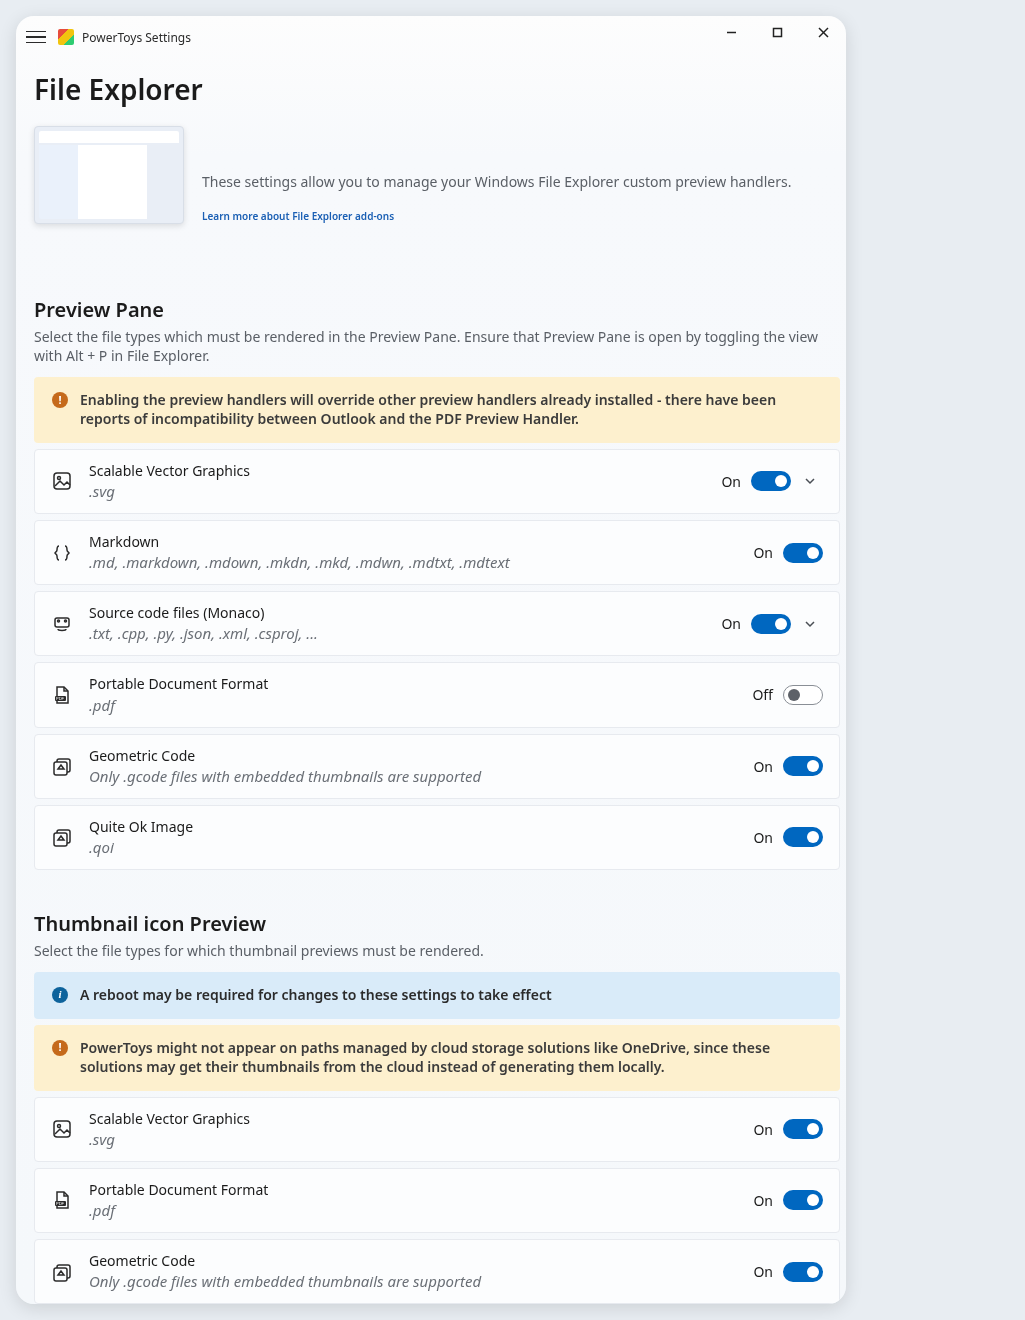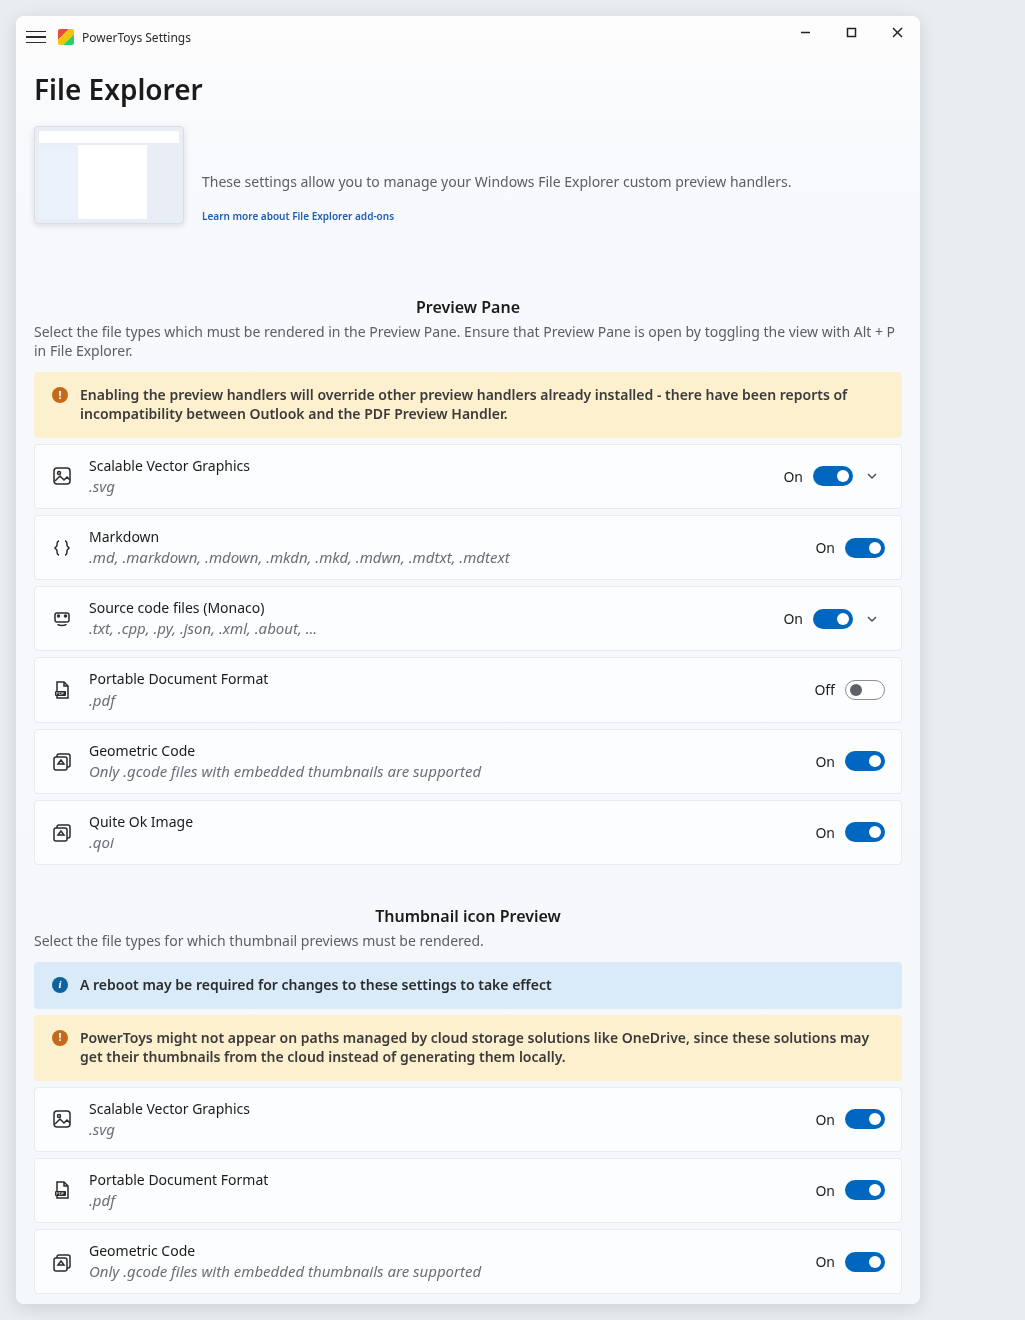--- a/index.html
+++ b/index.html
@@ -5,24 +5,24 @@
   * { box-sizing: border-box; }
   body {
     margin: 0;
     padding: 16px;
     background: #e8edf2;
     font-family: "Segoe UI", system-ui, -apple-system, sans-serif;
     font-size: 14px;
     color: #1b1b1b;
   }
   .window {
-    width: 904px;
+    width: 830px;
     height: 1288px;
     background: linear-gradient(#fdfdfd, #f7f9fc 140px, #f5f8fb);
-    border-radius: 8px;
+    border-radius: 18px;
     box-shadow: 0 4px 18px rgba(0,0,0,0.12);
     overflow: hidden;
     position: relative;
   }
   .titlebar {
     height: 42px;
     display: flex;
     align-items: center;
     padding-left: 10px;
   }
@@ -35,21 +35,21 @@
   .burger div { height: 1.4px; background: #2b2b2b; }
   .app-icon {
     width: 16px; height: 16px;
     background: linear-gradient(135deg,#e74c3c 0 33%,#f1c40f 33% 66%,#2ecc71 66% 100%);
     border-radius: 2px;
     margin-right: 8px;
   }
   .title-text { font-size: 12px; color: #2b2b2b; }
   .winbtns { position: absolute; right: 0; top: 0; display: flex; }
   .winbtn { width: 46px; height: 32px; display:flex; align-items:center; justify-content:center; color:#222; }
-  .content { padding: 0 18px 0 18px; }
+  .content { padding: 0 6px 0 18px; }
   h1 { font-size: 28px; font-weight: 600; margin: 12px 0 18px 0; }
   .hero { display: flex; gap: 18px; align-items: flex-end; margin-bottom: 72px; }
   .heroimg {
     width: 150px; height: 98px;
     background: #e9eef6;
     border: 1px solid #d8dee7;
     border-radius: 4px;
     box-shadow: 0 2px 6px rgba(0,0,0,0.12);
     position: relative;
     overflow: hidden;
@@ -58,21 +58,21 @@
     content:"";
     position:absolute; left:4px; top:4px; right:4px; bottom:4px;
     background:
       linear-gradient(#fff,#fff) 0 0/100% 12px no-repeat,
       linear-gradient(#eaf1fb,#eaf1fb) 0 14px/28% 80px no-repeat,
       linear-gradient(#fff,#fff) 30% 14px/68% 80px no-repeat;
     border-radius:2px;
   }
   .herotext p { margin: 0 0 14px 0; color: #5a5f66; font-size: 14px; }
   .herotext a { color: #1a5fb4; text-decoration: none; font-weight: 600; font-size: 10px; }
-  .section-h { font-weight: 600; font-size: 16px; margin-bottom: 4px; text-align: center; }
+  .section-h { font-weight: 600; font-size: 20px; margin-bottom: 4px; }
   .section-sub { color: #5a5f66; font-size: 14px; margin: 0 0 12px 0; }
   .banner {
     border-radius: 4px;
     padding: 14px 16px 14px 46px;
     position: relative;
     font-size: 14px;
     font-weight: 600;
     line-height: 1.35;
     margin-bottom: 6px;
   }
@@ -212,21 +212,21 @@
           <div class="icon">
             <svg width="20" height="20" viewBox="0 0 20 20">
               <rect x="3" y="4" width="14" height="9" rx="2"></rect>
               <circle cx="6.5" cy="7" r="1"></circle>
               <circle cx="13.5" cy="7" r="1"></circle>
               <path d="M6 15 C6 17 14 17 14 15"></path>
             </svg>
           </div>
           <div class="labels">
             <div class="t1">Source code files (Monaco)</div>
-            <div class="t2">.txt, .cpp, .py, .json, .xml, .about, ...</div>
+            <div class="t2">.txt, .cpp, .py, .json, .xml, .csproj, ...</div>
           </div>
           <div class="state">On</div>
           <div class="toggle on">
             <div class="knob"></div>
           </div>
           <div class="chev">
             <svg width="14" height="14" viewBox="0 0 14 14">
               <path d="M3 5 L7 9 L11 5"></path>
             </svg>
           </div>

